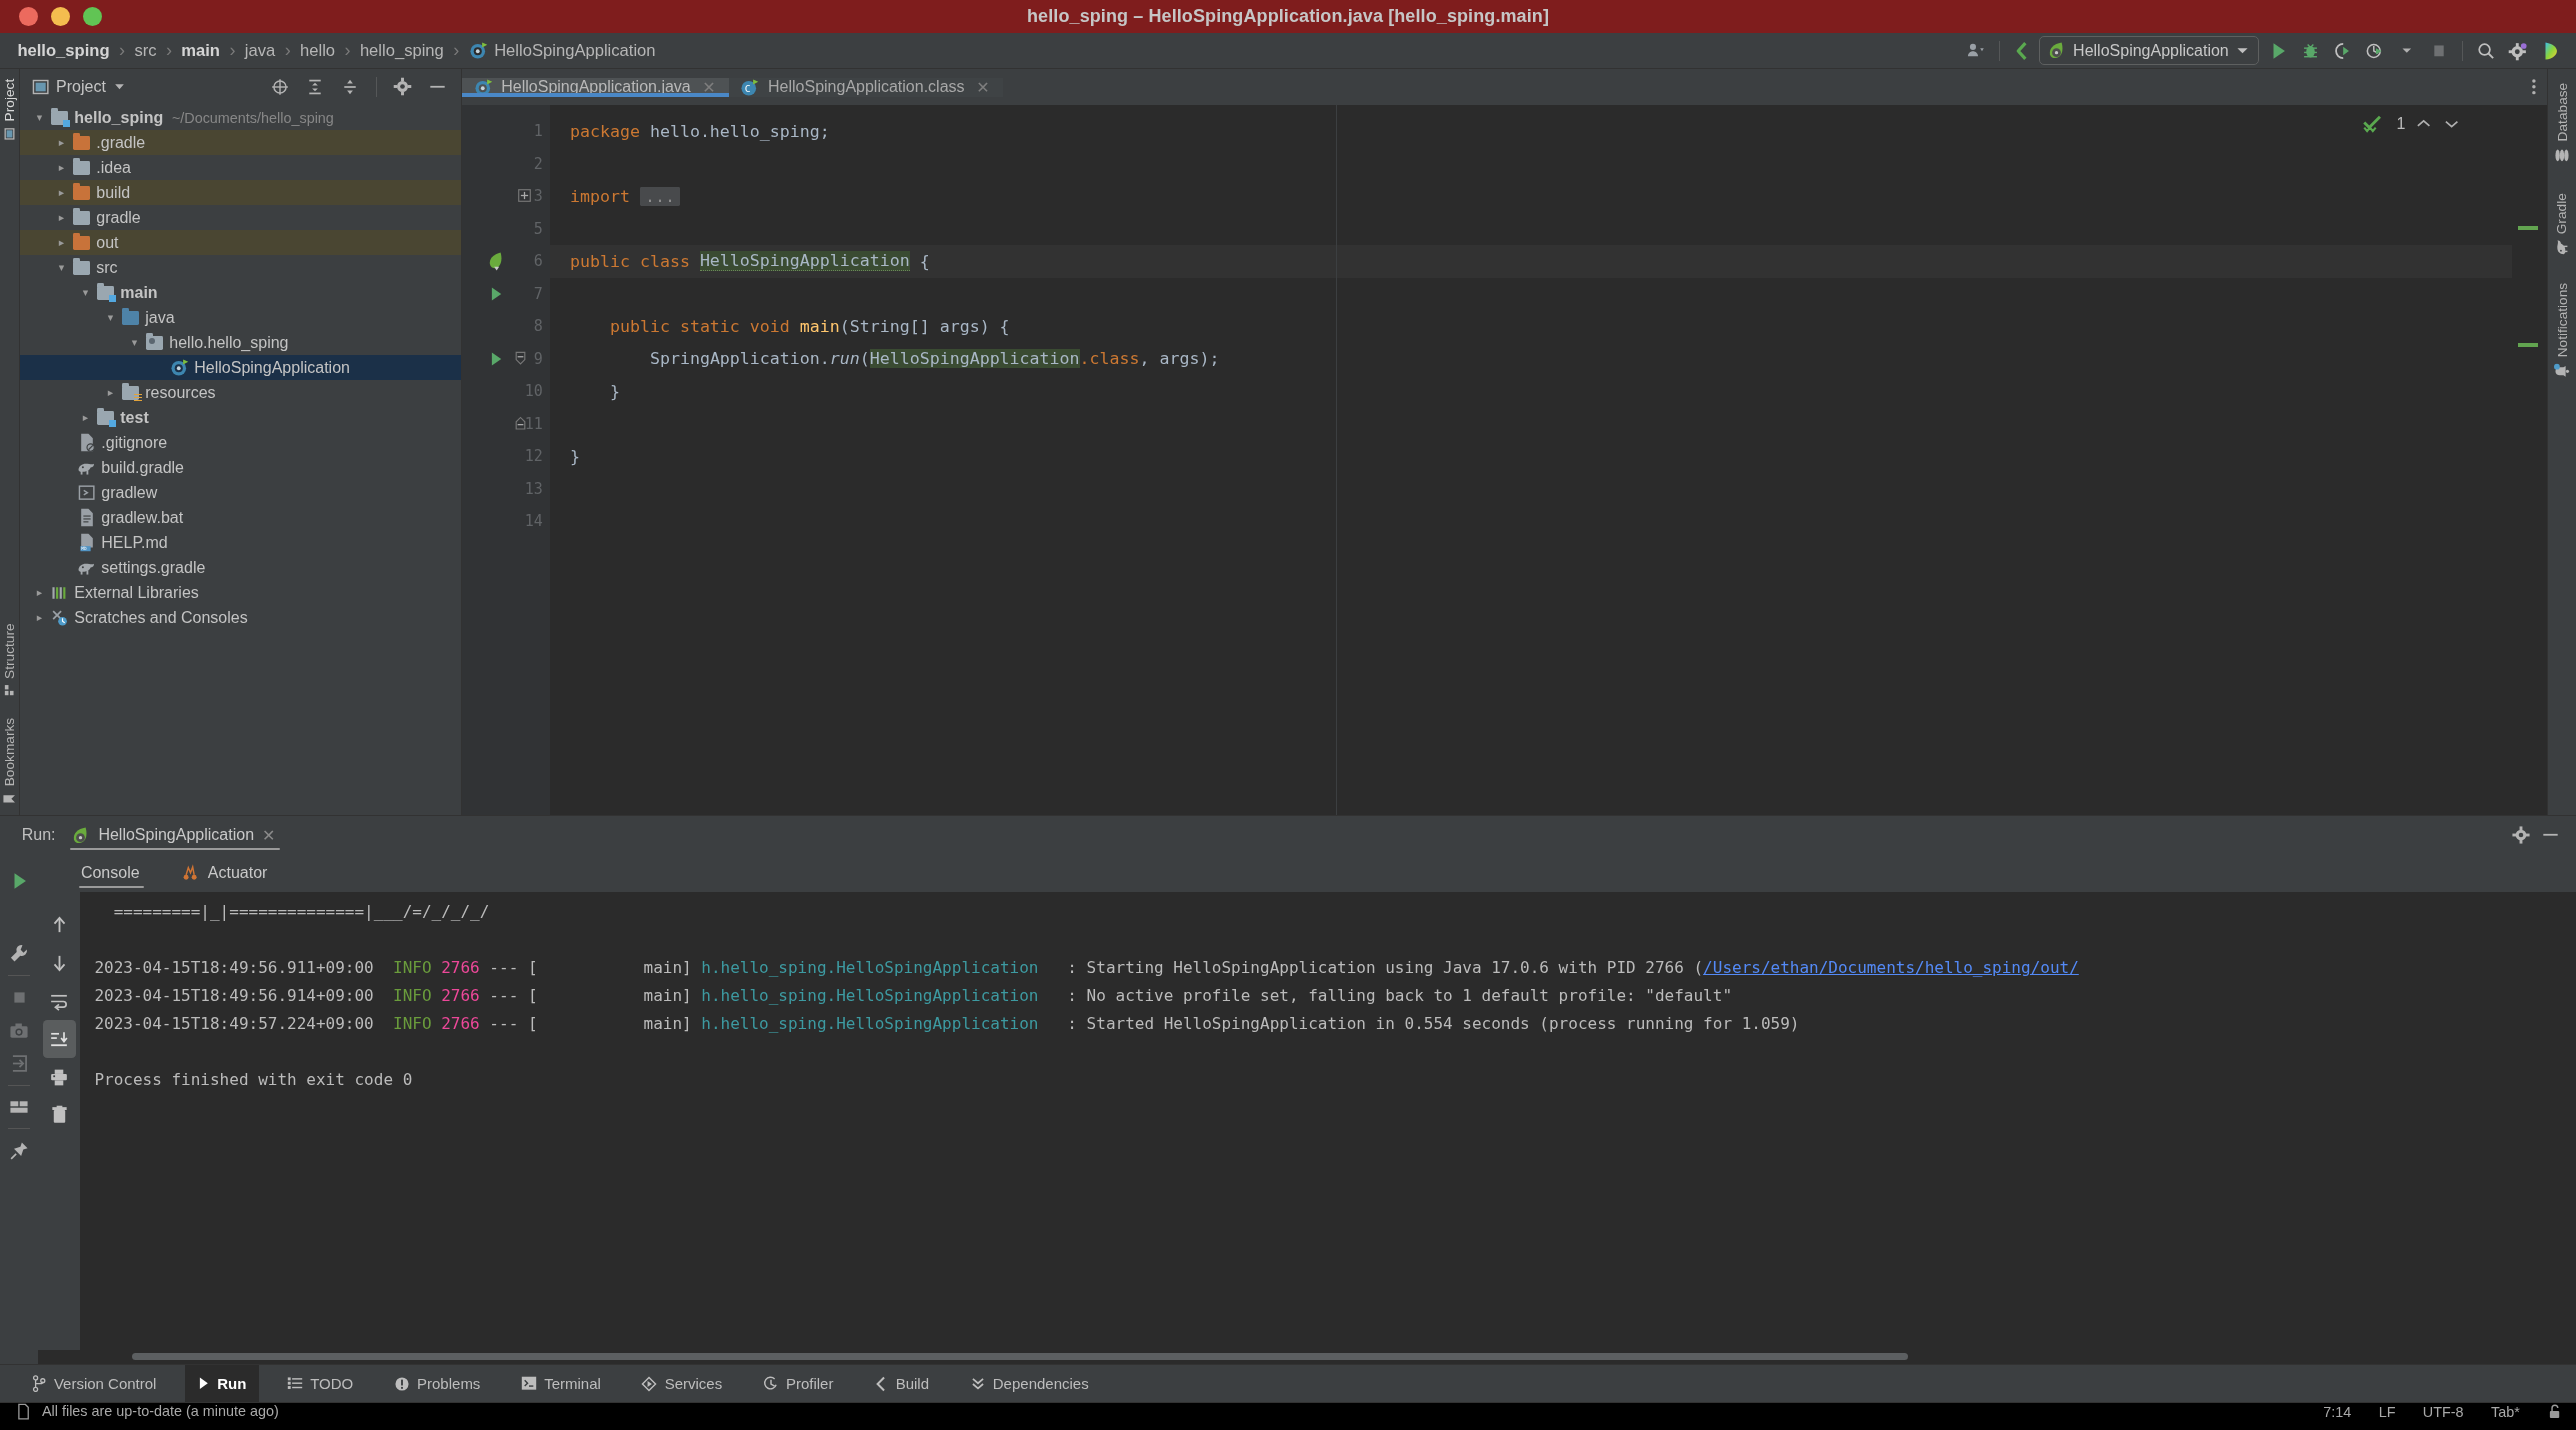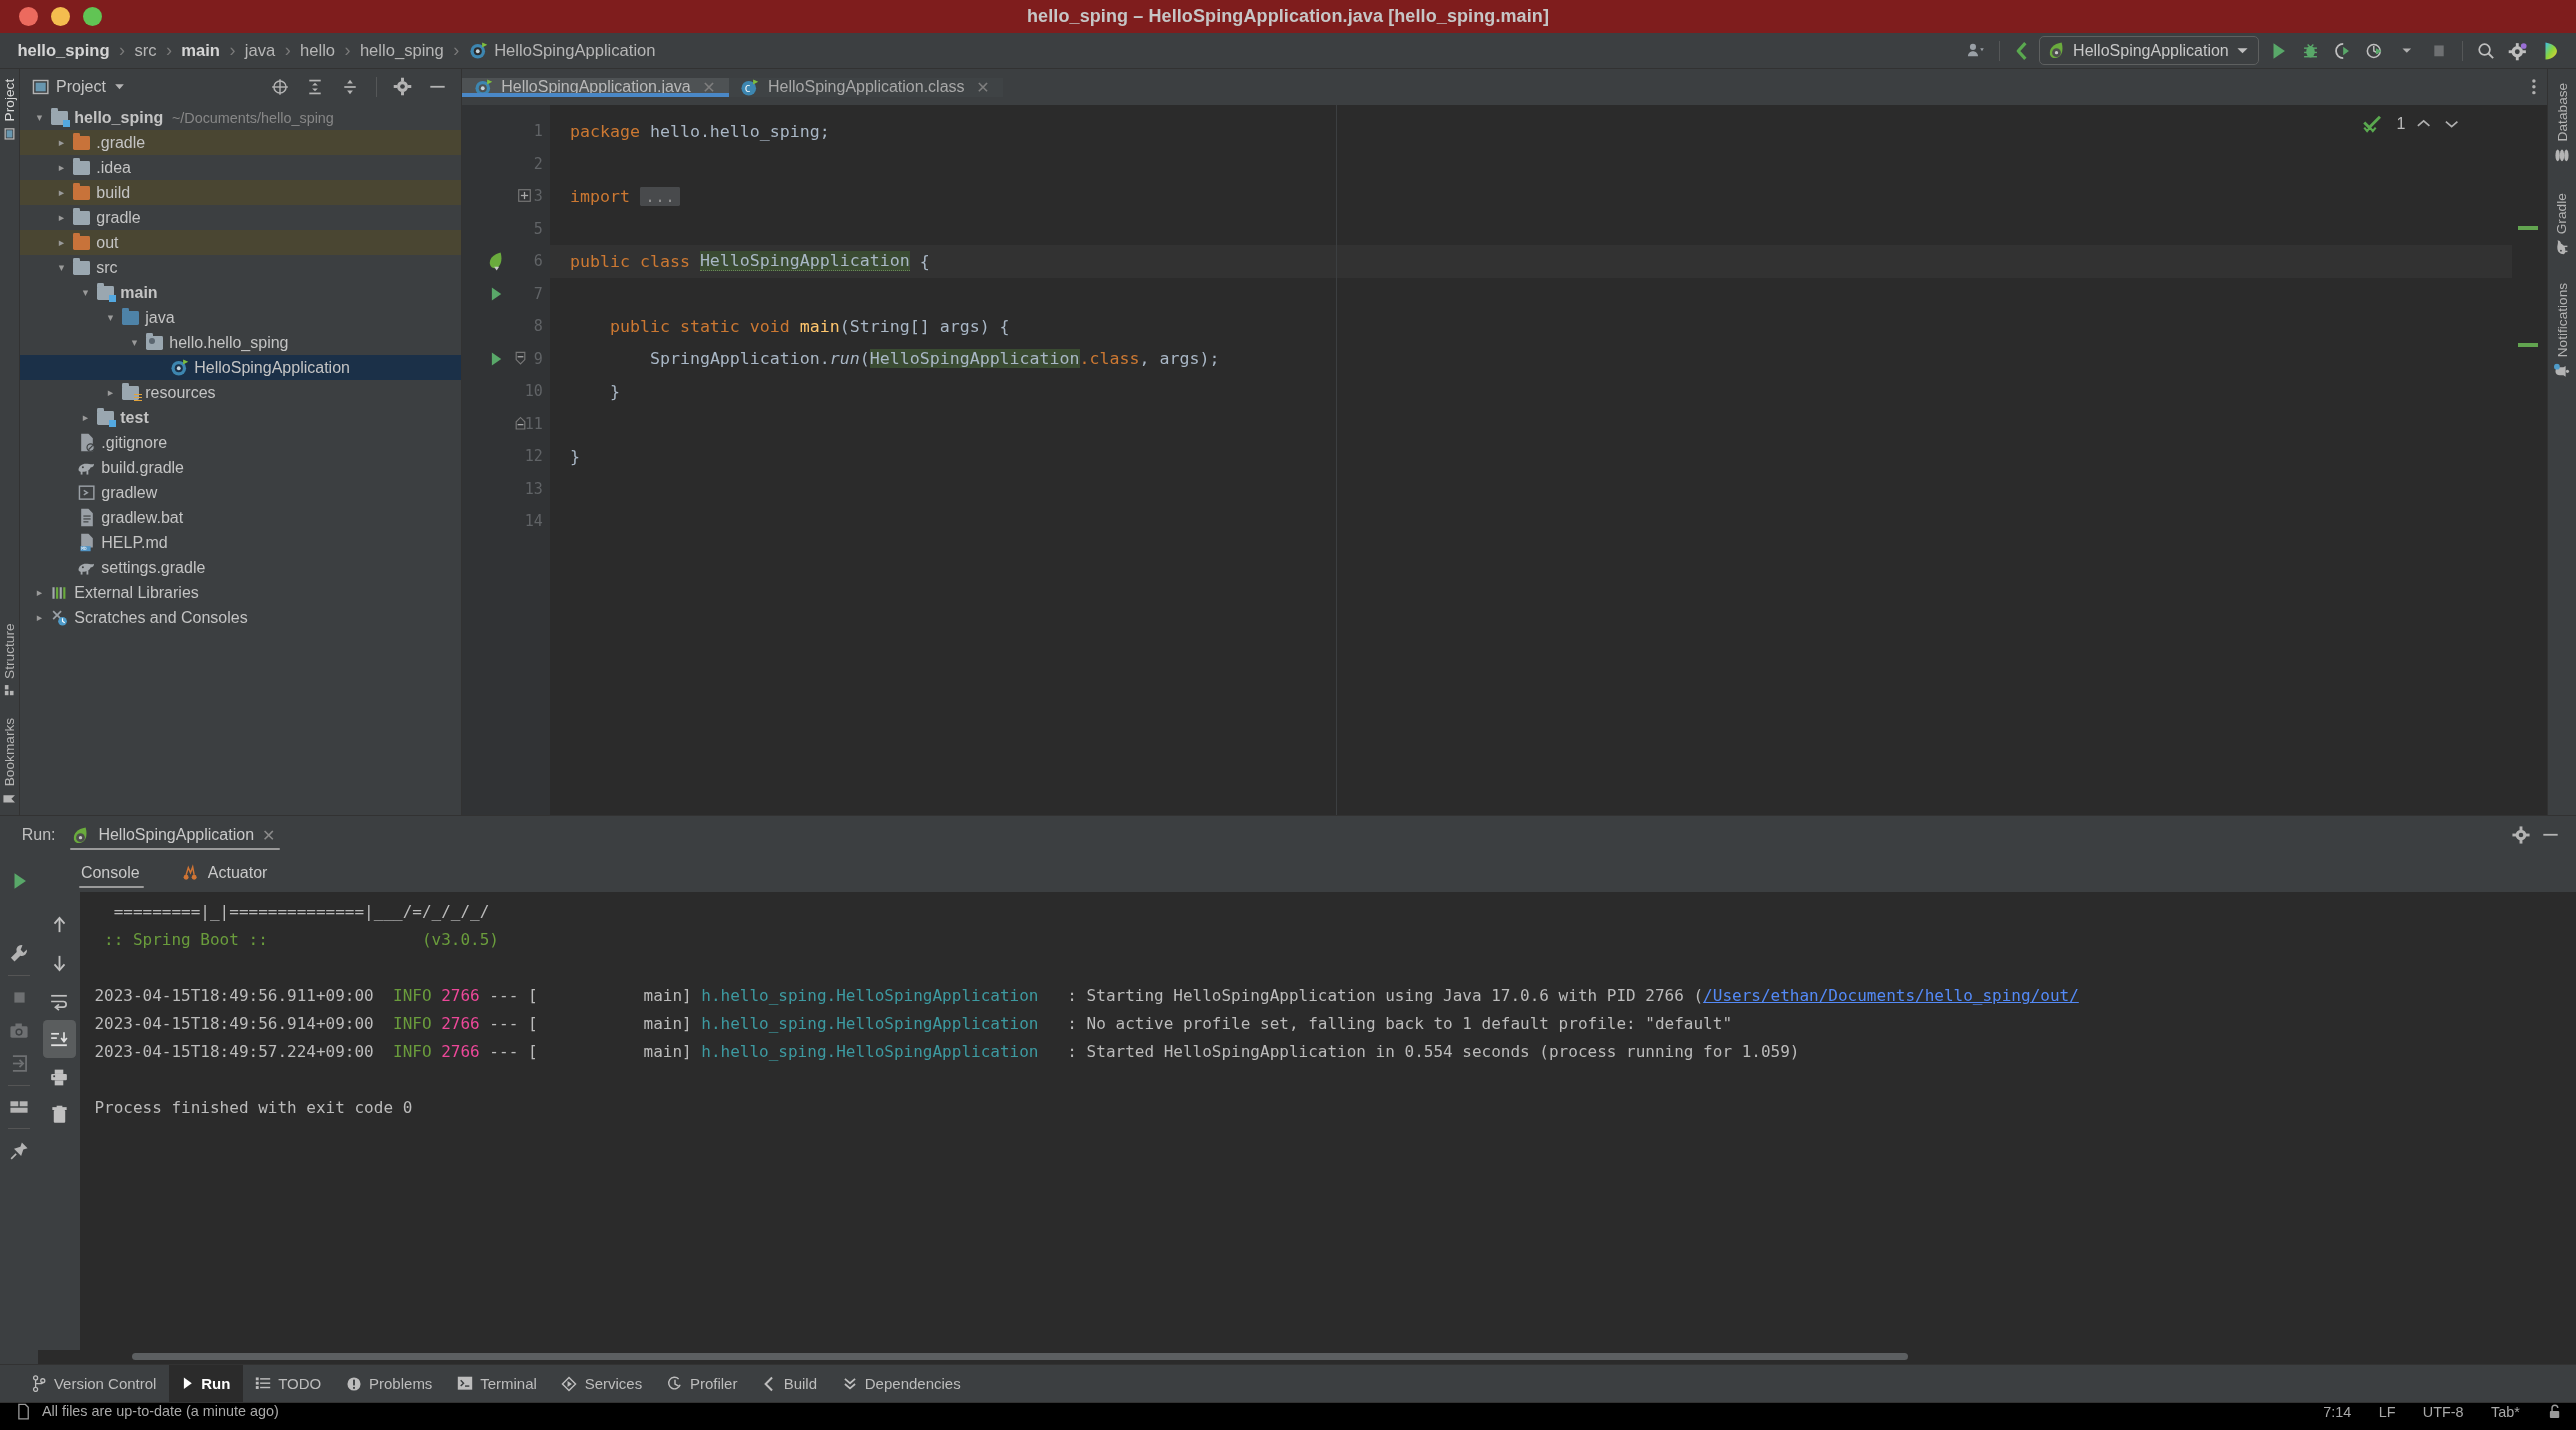--- a/index.html
+++ b/index.html
@@ -207,21 +207,21 @@
   .c-link { color: #548af7; text-decoration: underline; }
   .hscroll {
     height: 14.4px; flex: 0 0 14.4px; background: #2b2b2b; position: relative;
   }
   .hscroll-thumb { position: absolute; left: 94px; top: 3.6px; height: 7.2px; width: 1776px;
                    background: #5c5f61; border-radius: 3.6px; }
 
   
   .toolwin-bar {
     height: 38px; flex: 0 0 38px; background: #3c3f41; display: flex; align-items: center;
-    padding-left: 20px; gap: 0; border-top: 0.7px solid #323232;
+    padding-left: 20px; gap: 16px; border-top: 0.7px solid #323232;
   }
   .tw-item {
     display: flex; align-items: center; gap: 7.2px; font-size: 15px; color: #bdbdbd;
     padding: 0 12.3px; height: 38px;
   }
   .tw-item.active { background: #2b2b2b; color: #ffffff; font-weight: bold; }
   .statusbar {
     height: 29px; flex: 0 0 29px; background: #000000; display: flex; align-items: flex-start;
     padding: 0 14.4px 0 16px; gap: 11.6px; font-size: 14.4px; color: #a9a9a9;
     border-top: 0.7px solid #323232;
@@ -1011,21 +1011,20 @@
               <svg width="19" height="20" viewBox="0 0 26 28">
                 <rect x="5" y="7" width="16" height="18" rx="1.5" fill="#c0c0c0"></rect>
                 <rect x="3" y="3" width="20" height="4" fill="#c0c0c0"></rect>
                 <rect x="9" y="1" width="8" height="3" fill="#c0c0c0"></rect>
               </svg>
             </div>
           </div>
 
           <div class="console">
             <div class="crow">  =========|_|==============|___/=/_/_/_/</div>
-            <div class="crow c-green"> :: Spring Boot ::                (v3.0.5)</div>
             <div class="crow"></div>
             <div class="crow"><span>2023-04-15T18:49:56.911+09:00</span><span>  </span><span class="c-green">INFO</span><span> </span><span class="c-purple">2766</span><span> </span><span>--- [</span><span>           main]</span><span class="c-cyan"> h.hello_sping.HelloSpingApplication</span><span>   : </span><span>Starting HelloSpingApplication using Java 17.0.6 with PID 2766 (</span><span class="c-link">/Users/ethan/Documents/hello_sping/out/</span></div>
             <div class="crow"><span>2023-04-15T18:49:56.914+09:00</span><span>  </span><span class="c-green">INFO</span><span> </span><span class="c-purple">2766</span><span> </span><span>--- [</span><span>           main]</span><span class="c-cyan"> h.hello_sping.HelloSpingApplication</span><span>   : </span><span>No active profile set, falling back to 1 default profile: "default"</span></div>
             <div class="crow"><span>2023-04-15T18:49:57.224+09:00</span><span>  </span><span class="c-green">INFO</span><span> </span><span class="c-purple">2766</span><span> </span><span>--- [</span><span>           main]</span><span class="c-cyan"> h.hello_sping.HelloSpingApplication</span><span>   : </span><span>Started HelloSpingApplication in 0.554 seconds (process running for 1.059)</span></div>
             <div class="crow"></div>
             <div class="crow">Process finished with exit code 0</div>
           </div>
         </div>
 
         <div class="hscroll">

